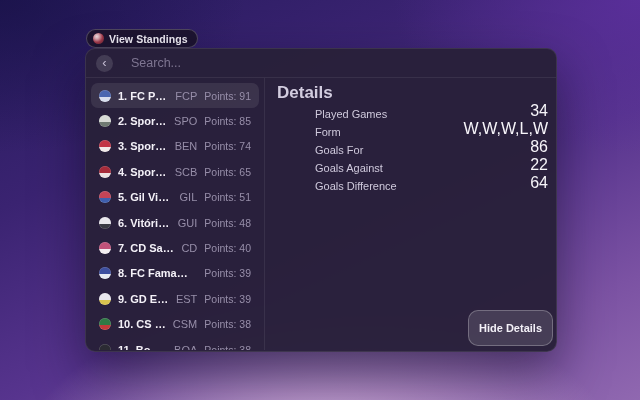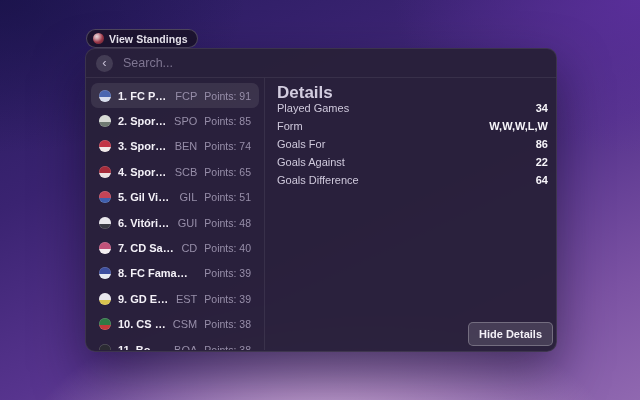--- a/index.html
+++ b/index.html
@@ -41,21 +41,21 @@
     height:29px; display:flex; align-items:center; padding:0 10px;
     border-bottom:1px solid rgba(255,255,255,0.075);
   }
   .back-btn {
     width:17px; height:17px; border:none; border-radius:50%;
     background:rgba(255,255,255,0.13); color:#c4bdd2;
     display:flex; align-items:center; justify-content:center;
     font-size:13px; line-height:1; cursor:pointer; flex:0 0 auto; padding:0 0 2px 0;
   }
   .search-input {
-    flex:1; margin-left:10px; background:transparent; border:none; outline:none;
+    flex:1; margin-left:18px; background:transparent; border:none; outline:none;
     color:#efecf5; font-size:12.5px; font-family:inherit;
   }
   .search-input::placeholder { color:#7e7591; }
 
   .content { display:flex; height:calc(100% - 30px); }
 
   .list { width:178px; flex:0 0 178px; padding:5px 5px 0 5px; overflow:hidden; }
   .row {
     height:25.4px; display:flex; align-items:center; gap:7px;
     padding:0 8px; border-radius:7px; cursor:default;
@@ -69,29 +69,29 @@
   }
   .row-abbr { color:#978ea9; font-size:11px; flex:0 0 auto; }
   .row-points { margin-left:auto; color:#978ea9; font-size:10.5px; flex:0 0 auto; white-space:nowrap; }
 
   .details {
     flex:1; border-left:1px solid rgba(255,255,255,0.075);
     padding:6px 8px 0 12px; position:relative;
   }
   .details-header { height:18px; display:flex; align-items:center;
     color:#d2ccdf; font-size:17px; font-weight:600; }
-  .detail-row { height:18px; display:flex; align-items:flex-start; justify-content:space-between; }
+  .detail-row { height:18px; display:flex; align-items:flex-end; justify-content:space-between;margin-left:38px; }
   .detail-label { color:#cfc9dc; font-size:11px; }
-  .detail-value { color:#f7f5fa; font-size:11px; font-weight:700; }
+  .detail-value { color:#f7f5fa; font-size:16px; font-weight:400; }
 
   .hide-btn {
-    position:absolute; right:3px; bottom:5px; height:24px; padding:0 10px;
+    position:absolute; right:3px; bottom:5px; height:36px; padding:0 10px;
     background:rgba(255,255,255,0.13);
     border:1px solid rgba(255,255,255,0.25);
-    border-radius:5px; color:#f3f0f7; font-size:11px; font-weight:600;
+    border-radius:10px; color:#f3f0f7; font-size:11px; font-weight:600;
     font-family:inherit; cursor:pointer;
   }
 </style>
 </head>
 <body>
 
 <div class="chip">
   <span class="chip-icon"></span>
   <span class="chip-label">View Standings</span>
 </div>

